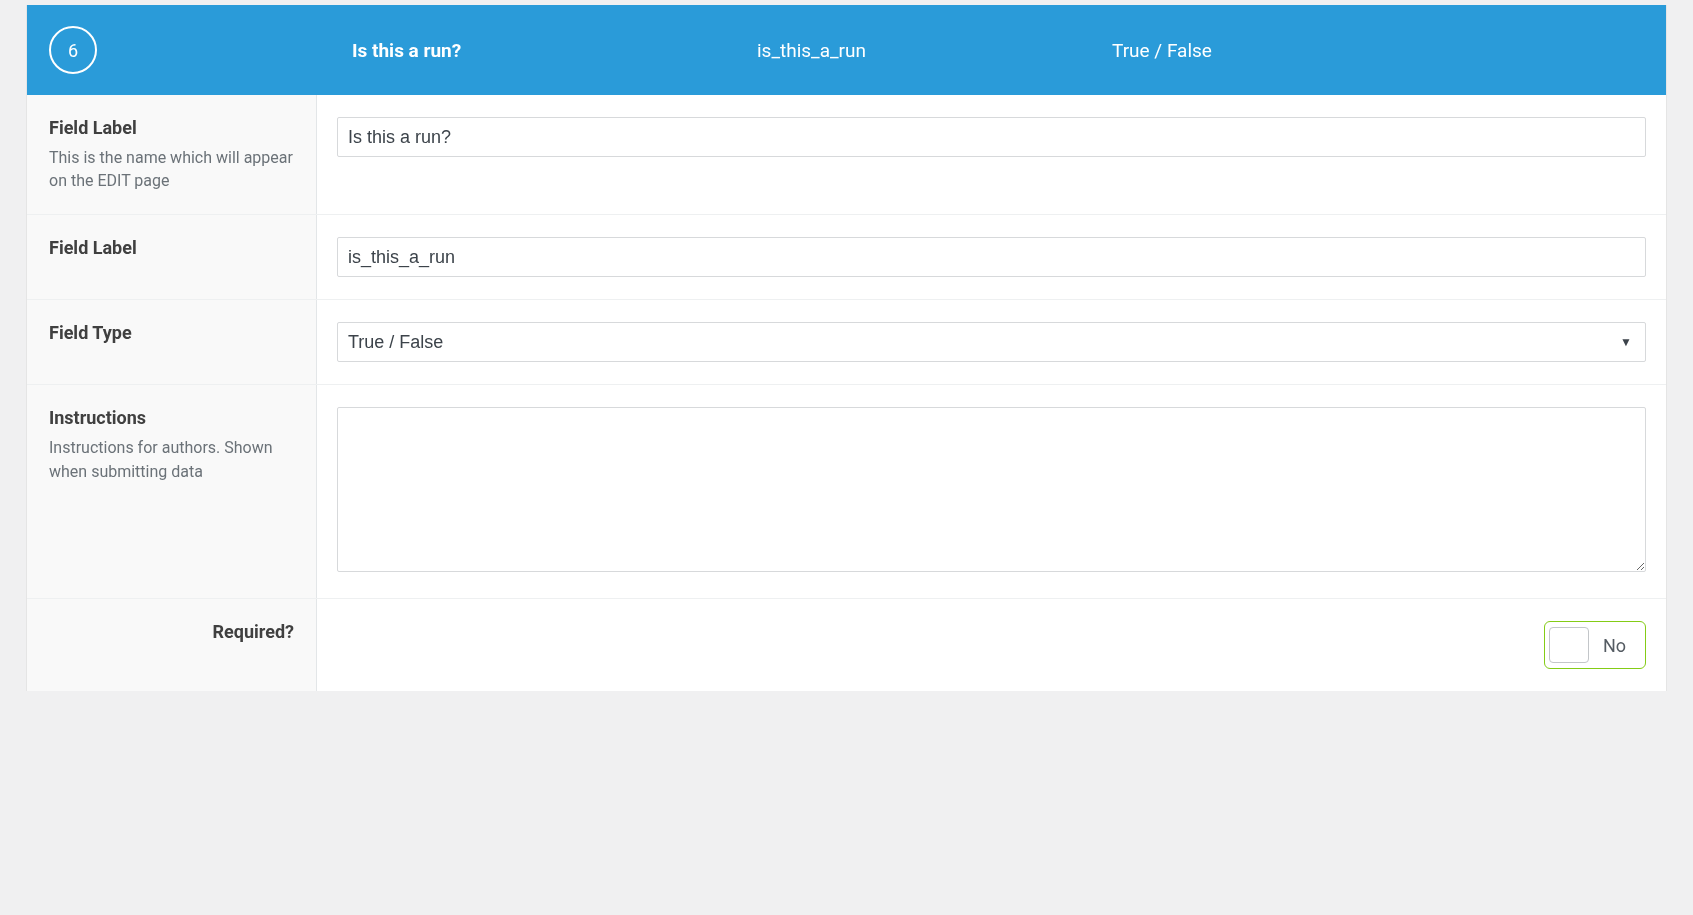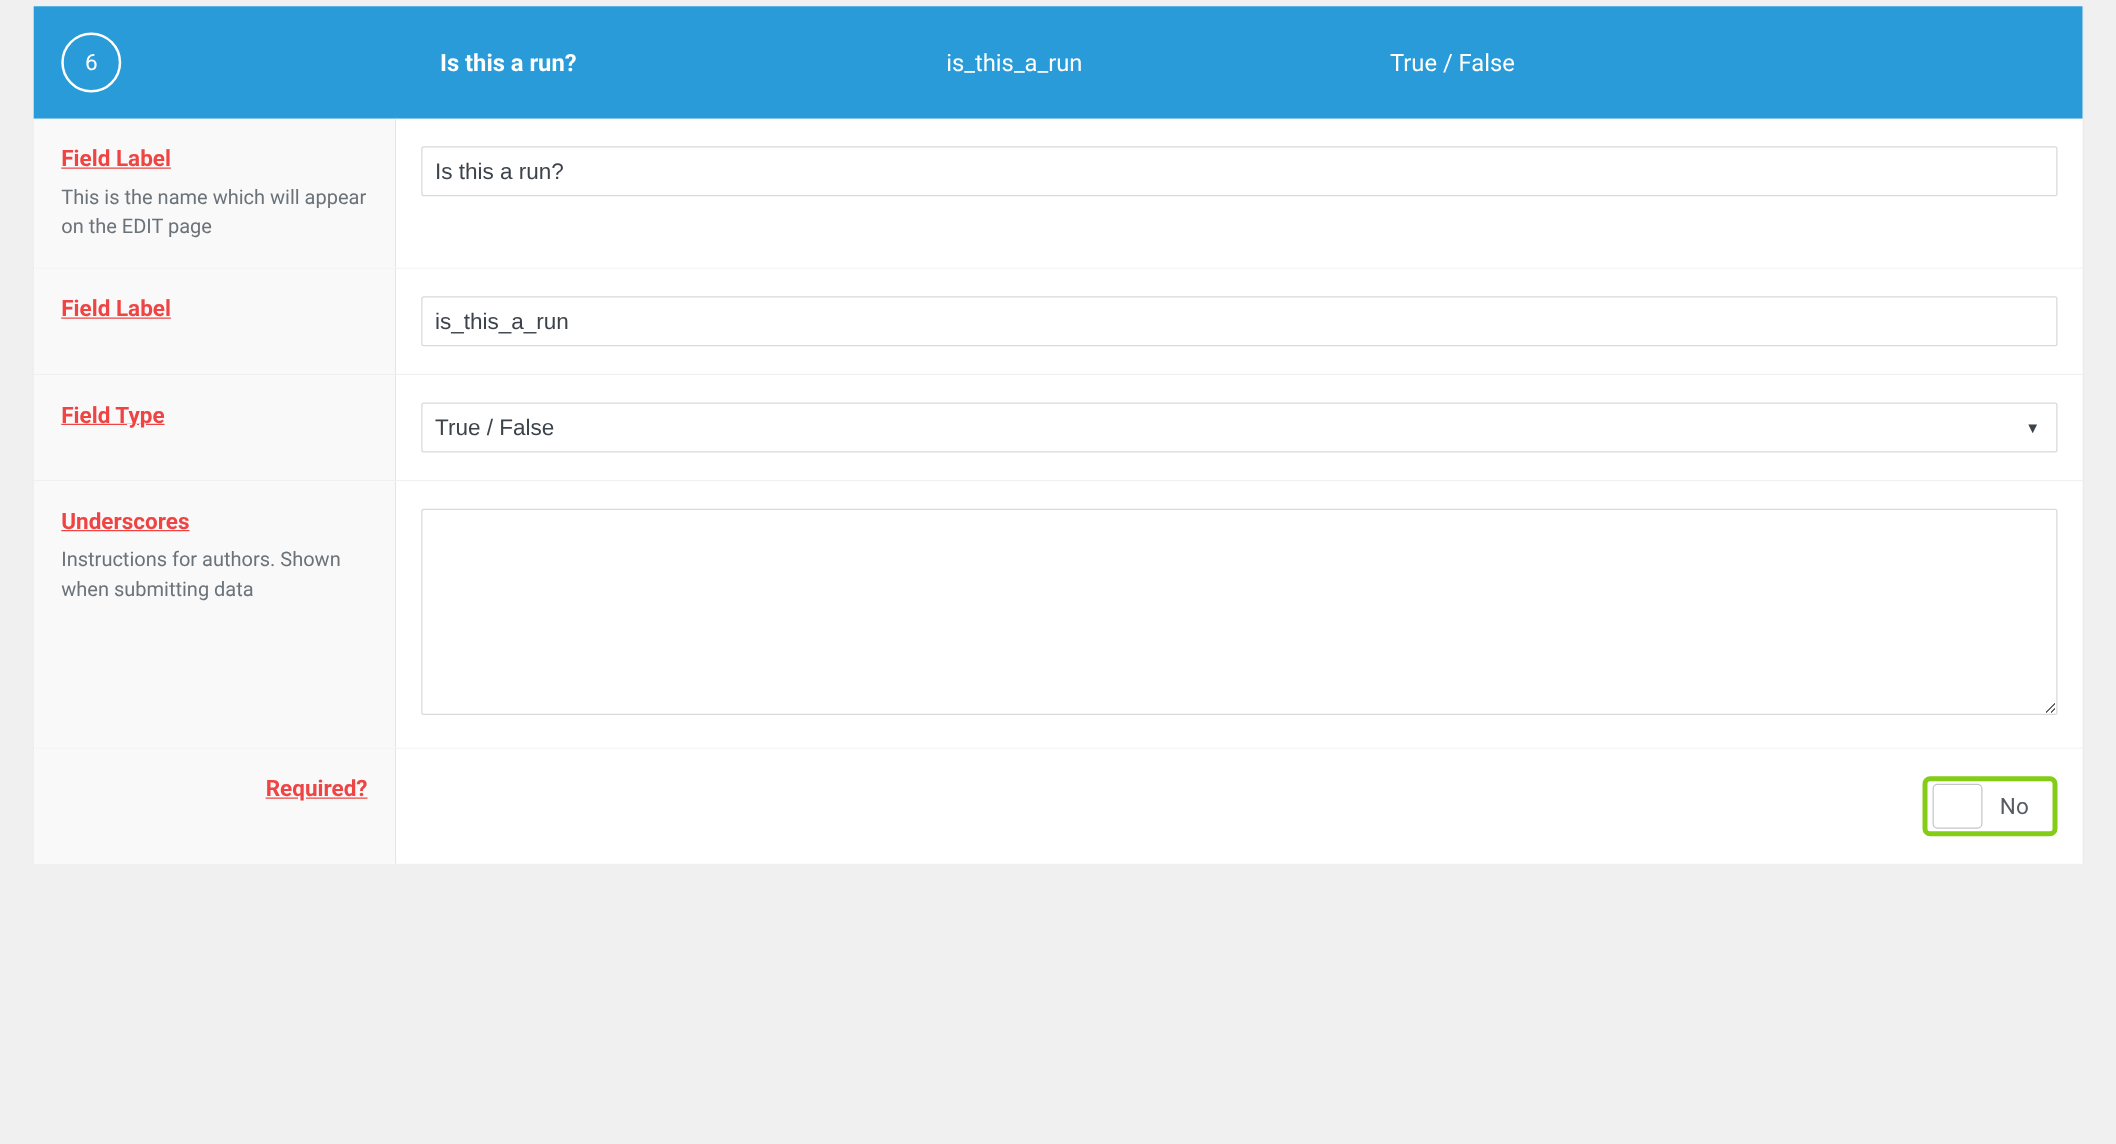--- a/index.html
+++ b/index.html
@@ -67,23 +67,22 @@
     .label-col {
       width: 290px;
       min-width: 290px;
       background: #f9f9f9;
       padding: 22px 22px;
       border-right: 1px solid #e3e6e8;
     }
     .label-col h4 {
       font-size: 18px;
       font-weight: 700;
-      color: #ef4444;
+      color: #404040;
       margin-bottom: 8px;
-      text-decoration: underline;
     }
     .label-col p {
       font-size: 16px;
       color: #6b7278;
       line-height: 1.45;
     }
     .input-col {
       flex: 1;
       background: #fff;
       padding: 22px 20px;
@@ -135,21 +134,21 @@
       border: 1px solid #d7d9db;
       border-radius: 2px;
       background: #fff;
       outline: none;
       resize: both;
       font-family: inherit;
     }
     .toggle-wrap {
       display: inline-flex;
       align-items: center;
-      border: 4px solid #84cc16;
+      border: 1px solid #84cc16;
       border-radius: 6px;
       height: 48px;
       padding: 4px 4px;
       background: #fff;
     }
     .toggle-knob {
       width: 40px;
       height: 36px;
       border: 1px solid #c3c6c9;
       border-radius: 4px;
@@ -209,21 +208,21 @@
           <select class="select-input">
             <option>True / False</option>
           </select>
           <span class="select-arrow">▼</span>
         </div>
       </div>
     </div>
 
     <div class="row">
       <div class="label-col">
-        <h4>Underscores</h4>
+        <h4>Instructions</h4>
         <p>Instructions for authors. Shown when submitting data</p>
       </div>
       <div class="input-col">
         <textarea class="textarea-input" style=""></textarea>
       </div>
     </div>
 
     <div class="row row-required">
       <div class="label-col">
         <h4>Required?</h4>

